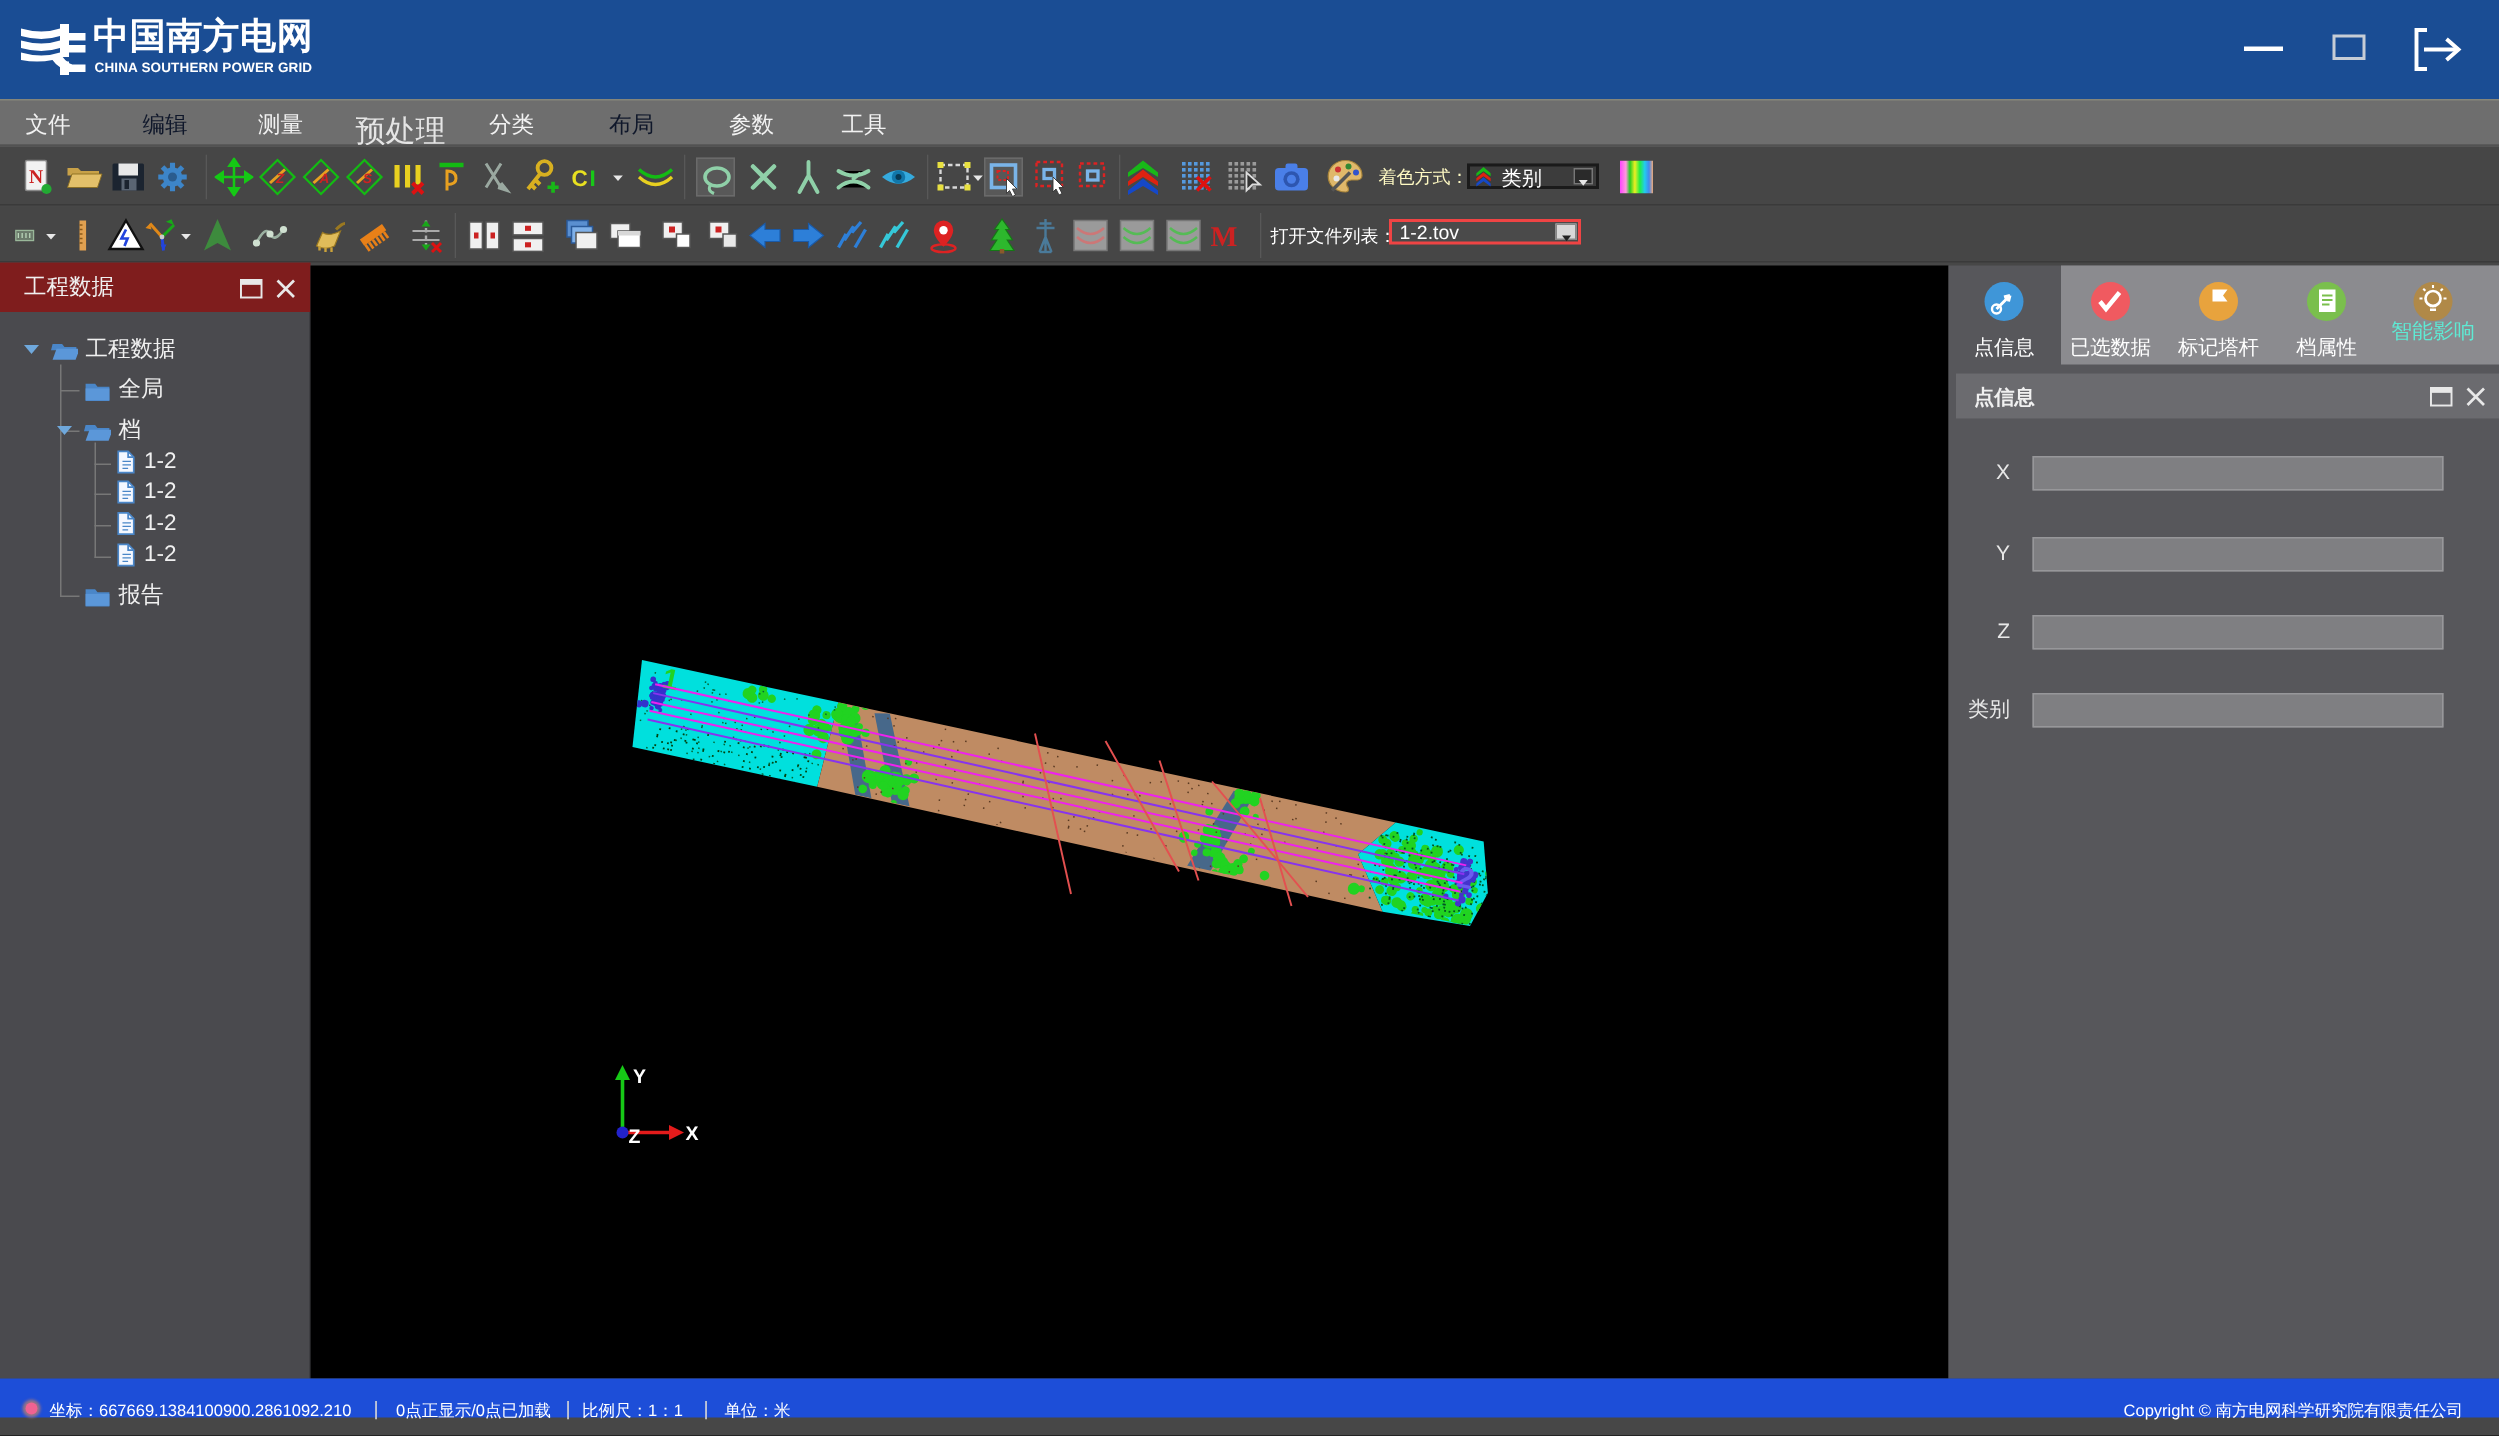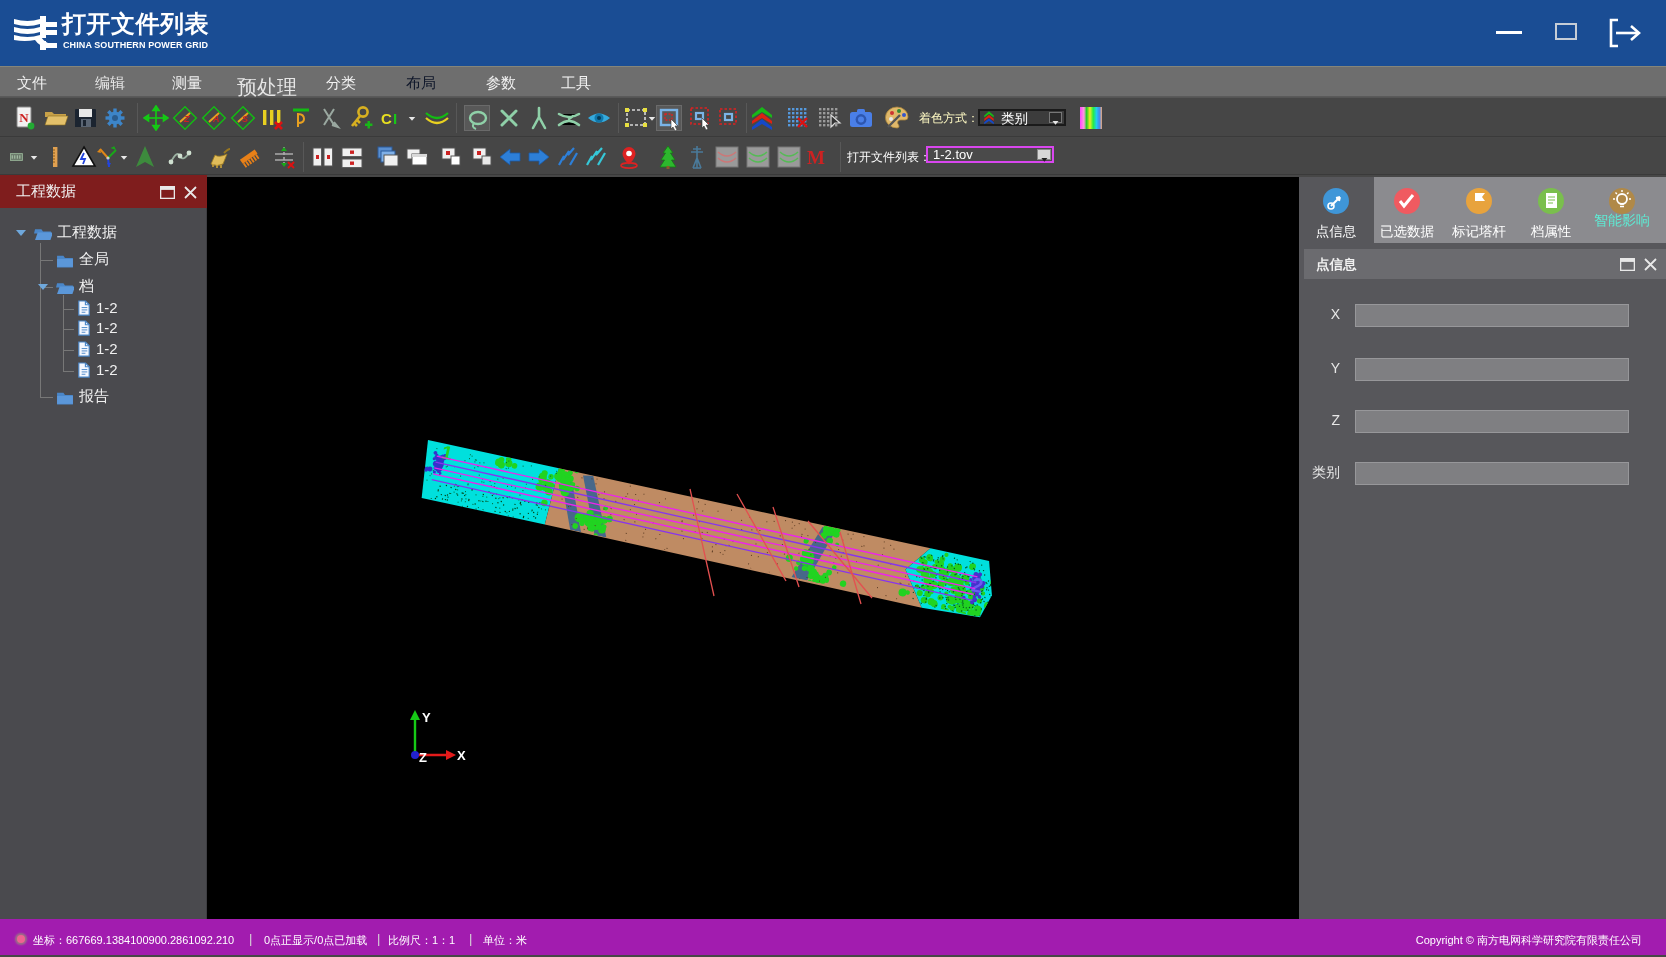--- a/index.html
+++ b/index.html
@@ -11,35 +11,35 @@
 <path d="M0 3 q14 4 26 0 l0 5 q-12 4 -26 0 z"></path>
 <path d="M0 11 q14 4 26 0 l0 5 q-12 4 -26 0 z"></path>
 <path d="M0 19 q14 4 26 0 q3 6 8 8 l0 5 q-9 -2 -13 -8 q-10 2 -21 0 z"></path>
 <rect x="26" y="0" width="6" height="22"></rect>
 <rect x="32" y="6" width="11" height="5"></rect>
 <rect x="32" y="14" width="11" height="5"></rect>
 <rect x="32" y="27" width="11" height="5"></rect>
 <rect x="26" y="25" width="6" height="9"></rect>
 </g>
     </svg>
-<div style="position:absolute;left:62px;top:8px;font-size:24px;font-weight:bold;color:#fff;letter-spacing:0.5px">打开文件列表</div>
+<div style="position:absolute;left:62px;top:8px;font-size:24px;font-weight:bold;color:#fff;letter-spacing:0.5px">中国南方电网</div>
 <div style="position:absolute;left:63px;top:40px;font-size:9px;font-weight:bold;color:#fff;letter-spacing:0.1px">CHINA SOUTHERN POWER GRID</div>
 <div style="position:absolute;left:1496px;top:31px;width:26px;height:3px;background:#fff"></div>
 <div style="position:absolute;left:1555px;top:23px;width:22px;height:17px;border:2.5px solid #c6cdd6"></div>
 <svg width="36" height="30" viewBox="0 0 36 30" style="position:absolute;left:1608px;top:18px">
 <g stroke="#fff" stroke-width="2.6" fill="none">
 <path d="M10 2 L3 2 L3 28 L10 28"></path>
 <path d="M8 15 L30 15"></path>
 <path d="M23 8 L31 15 L23 22" fill="none"></path>
 </g>
     </svg>
 </div>
 <div style="position:absolute;left:0;top:66px;width:1666px;height:31px;background:#6e6e6e;border-top:1px solid #85857a;border-bottom:1px solid #5a5a5a">
     <div style="position:absolute;left:17px;top:7px;font-size:15px;color:#f2f2f2">文件</div>
-    <div style="position:absolute;left:95px;top:7px;font-size:15px;color:#e5e5e5">编辑</div>
+    <div style="position:absolute;left:95px;top:7px;font-size:15px;color:#0f172a">编辑</div>
     <div style="position:absolute;left:172px;top:7px;font-size:15px;color:#f2f2f2">测量</div>
     <div style="position:absolute;left:237px;top:7px;font-size:20px;color:#e5e5e5">预处理</div>
     <div style="position:absolute;left:326px;top:7px;font-size:15px;color:#f2f2f2">分类</div>
     <div style="position:absolute;left:406px;top:7px;font-size:15px;color:#0f172a">布局</div>
     <div style="position:absolute;left:486px;top:7px;font-size:15px;color:#f2f2f2">参数</div>
     <div style="position:absolute;left:561px;top:7px;font-size:15px;color:#f2f2f2">工具</div>
   </div>
 <div style="position:absolute;left:0;top:97px;width:1666px;height:40px;background:#464646;border-top:1px solid #555;border-bottom:1px solid #3a3a3a">
     <div style="position:absolute;left:12px;top:7px;width:26px;height:26px;"><svg width="26" height="26" viewBox="0 0 26 26">
         <rect x="5" y="2" width="14" height="20" rx="1" fill="#f2f2f2" stroke="#888"></rect>
@@ -424,21 +424,21 @@
     <div style="position:absolute;left:776px;top:6px;width:26px;height:26px;"><svg width="26" height="26" viewBox="0 0 26 26">
         <rect x="2" y="3" width="22" height="20" fill="#9a9a9a" stroke="#777"></rect>
         <path d="M4 8 q9 8 18 0" fill="none" stroke="#55bb55" stroke-width="1.6"></path>
         <path d="M4 14 q9 8 18 0" fill="none" stroke="#55bb55" stroke-width="1.6"></path>
       </svg></div>
     <div style="position:absolute;left:803px;top:6px;width:26px;height:26px;"><svg width="26" height="26" viewBox="0 0 26 26">
         <text x="13" y="20" font-size="19" font-weight="bold" fill="#cc2222" text-anchor="middle" font-family="Liberation Serif">M</text>
       </svg></div>
     <div style="position:absolute;left:840px;top:4px;width:1px;height:30px;background:#393939;border-right:1px solid #585858"></div>
     <div style="position:absolute;left:847px;top:11px;font-size:12px;color:#fff">打开文件列表：</div>
-    <div style="position:absolute;left:926px;top:8px;width:128px;height:17px;background:#4a4a4a;border:2px solid #d946ef">
+    <div style="position:absolute;left:926px;top:8px;width:128px;height:17px;background:#4a4a4a;border:2px solid #ef4444">
 <div style="position:absolute;left:5px;top:-1px;font-size:13px;color:#fff">1-2.tov</div>
 <div style="position:absolute;right:1px;top:1px;width:14px;height:11px;background:#d8d8d8;border:1px solid #888"><svg width="12" height="9" viewBox="0 0 15 12">
           <path d="M4 4 l8 0 -4 5z" fill="#222"></path>
         </svg></div>
 </div>
   </div>
 <div style="position:absolute;left:0;top:175px;width:207px;height:744px;background:#4a4a4e;border-right:1px solid #3e3e42">
 <div style="position:absolute;left:0;top:0;width:207px;height:33px;background:#7f1d1d">
 <div style="position:absolute;left:16px;top:7px;font-size:15px;color:#f0f0f0">工程数据</div>
 <svg width="15" height="13" viewBox="0 0 15 13" style="position:absolute;left:160px;top:11px">
@@ -932,21 +932,21 @@
 </div>
 <div style="position:absolute;right:326px;top:129px;font-size:14px;color:#e8e8e8">X</div>
     <div style="position:absolute;left:56px;top:127px;width:274px;height:23px;background:#7f7f82;border:1px solid #97979a"></div>
     <div style="position:absolute;right:326px;top:183px;font-size:14px;color:#e8e8e8">Y</div>
     <div style="position:absolute;left:56px;top:181px;width:274px;height:23px;background:#7f7f82;border:1px solid #97979a"></div>
     <div style="position:absolute;right:326px;top:235px;font-size:14px;color:#e8e8e8">Z</div>
     <div style="position:absolute;left:56px;top:233px;width:274px;height:23px;background:#7f7f82;border:1px solid #97979a"></div>
     <div style="position:absolute;right:326px;top:287px;font-size:14px;color:#e8e8e8">类别</div>
     <div style="position:absolute;left:56px;top:285px;width:274px;height:23px;background:#7f7f82;border:1px solid #97979a"></div>
 </div>
-<div style="position:absolute;left:0;top:919px;width:1666px;height:36px;background:#a21caf">
+<div style="position:absolute;left:0;top:919px;width:1666px;height:26px;background:#1d4ed8">
 <div style="position:absolute;left:17px;top:16px;width:8px;height:8px;border-radius:50%;background:#f06292;box-shadow:0 0 2px 2px #9a7484"></div>
 <div style="position:absolute;left:33px;top:14px;font-size:11px;color:#fff">坐标：667669.1384100900.2861092.210</div>
 <div style="position:absolute;left:249px;top:12px;font-size:13px;color:#d8d8d8">|</div>
 <div style="position:absolute;left:264px;top:14px;font-size:11px;color:#fff">0点正显示/0点已加载</div>
 <div style="position:absolute;left:377px;top:12px;font-size:13px;color:#d8d8d8">|</div>
 <div style="position:absolute;left:388px;top:14px;font-size:11px;color:#fff">比例尺：1：1</div>
 <div style="position:absolute;left:469px;top:12px;font-size:13px;color:#d8d8d8">|</div>
 <div style="position:absolute;left:483px;top:14px;font-size:11px;color:#fff">单位：米</div>
 <div style="position:absolute;right:24px;top:14px;font-size:11px;color:#fff">Copyright © 南方电网科学研究院有限责任公司</div>
 </div>

